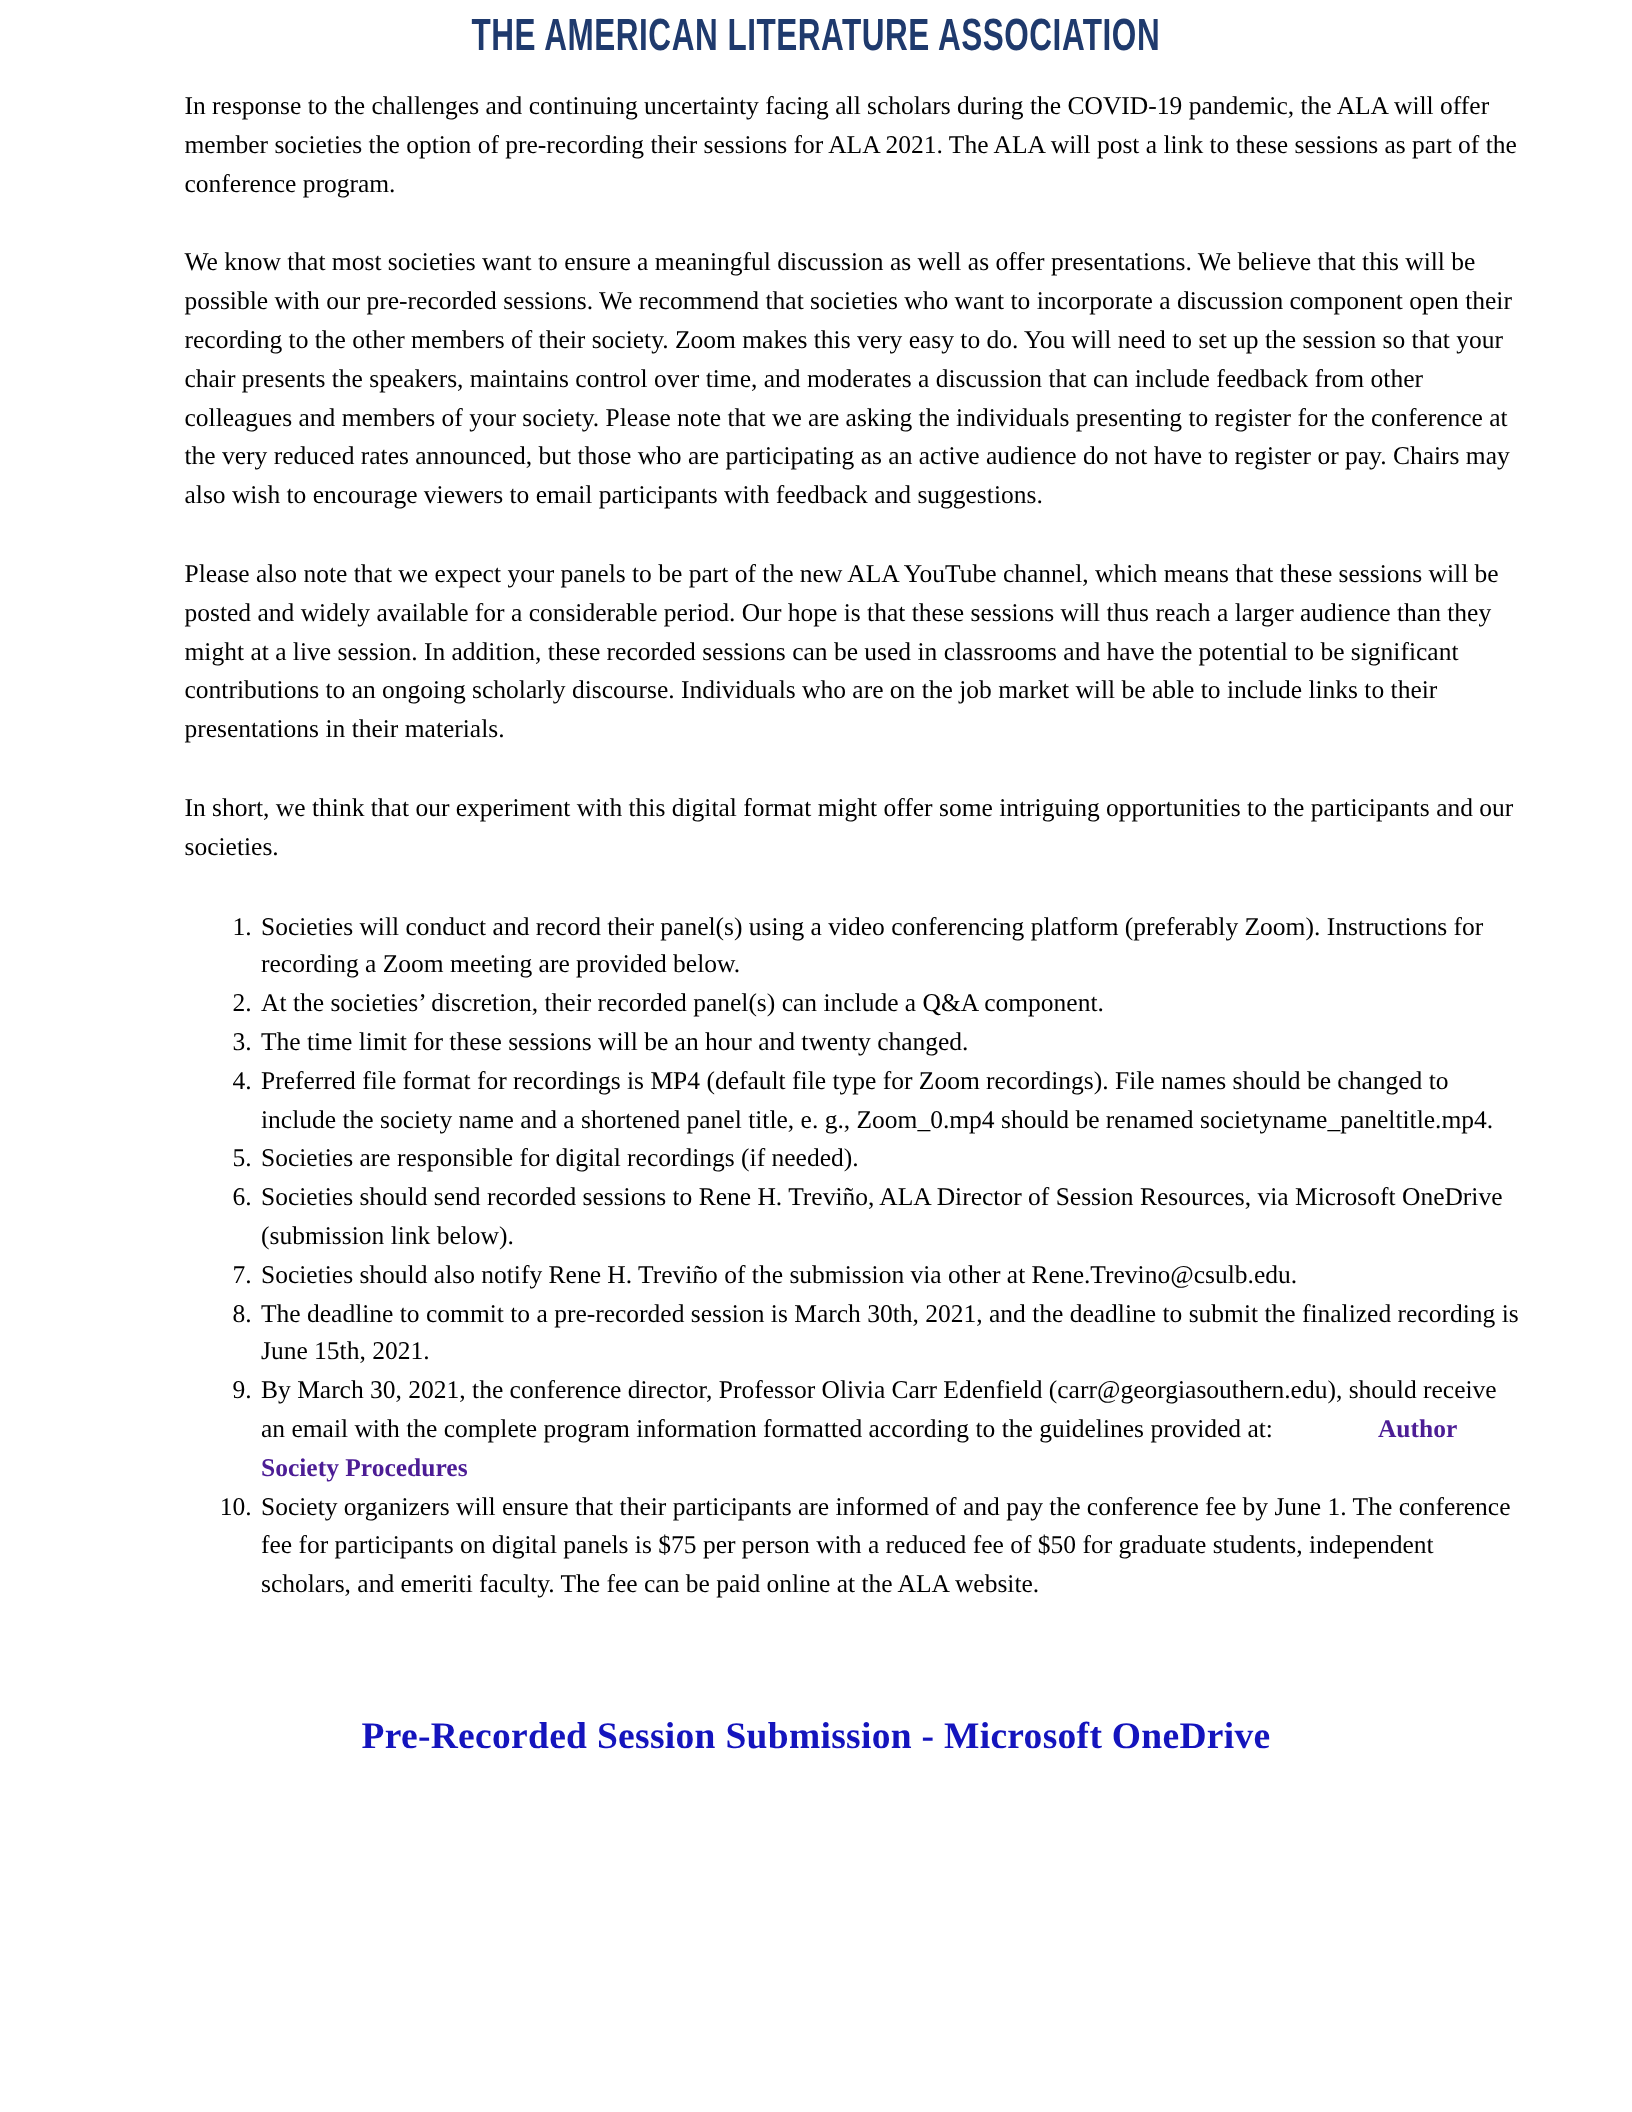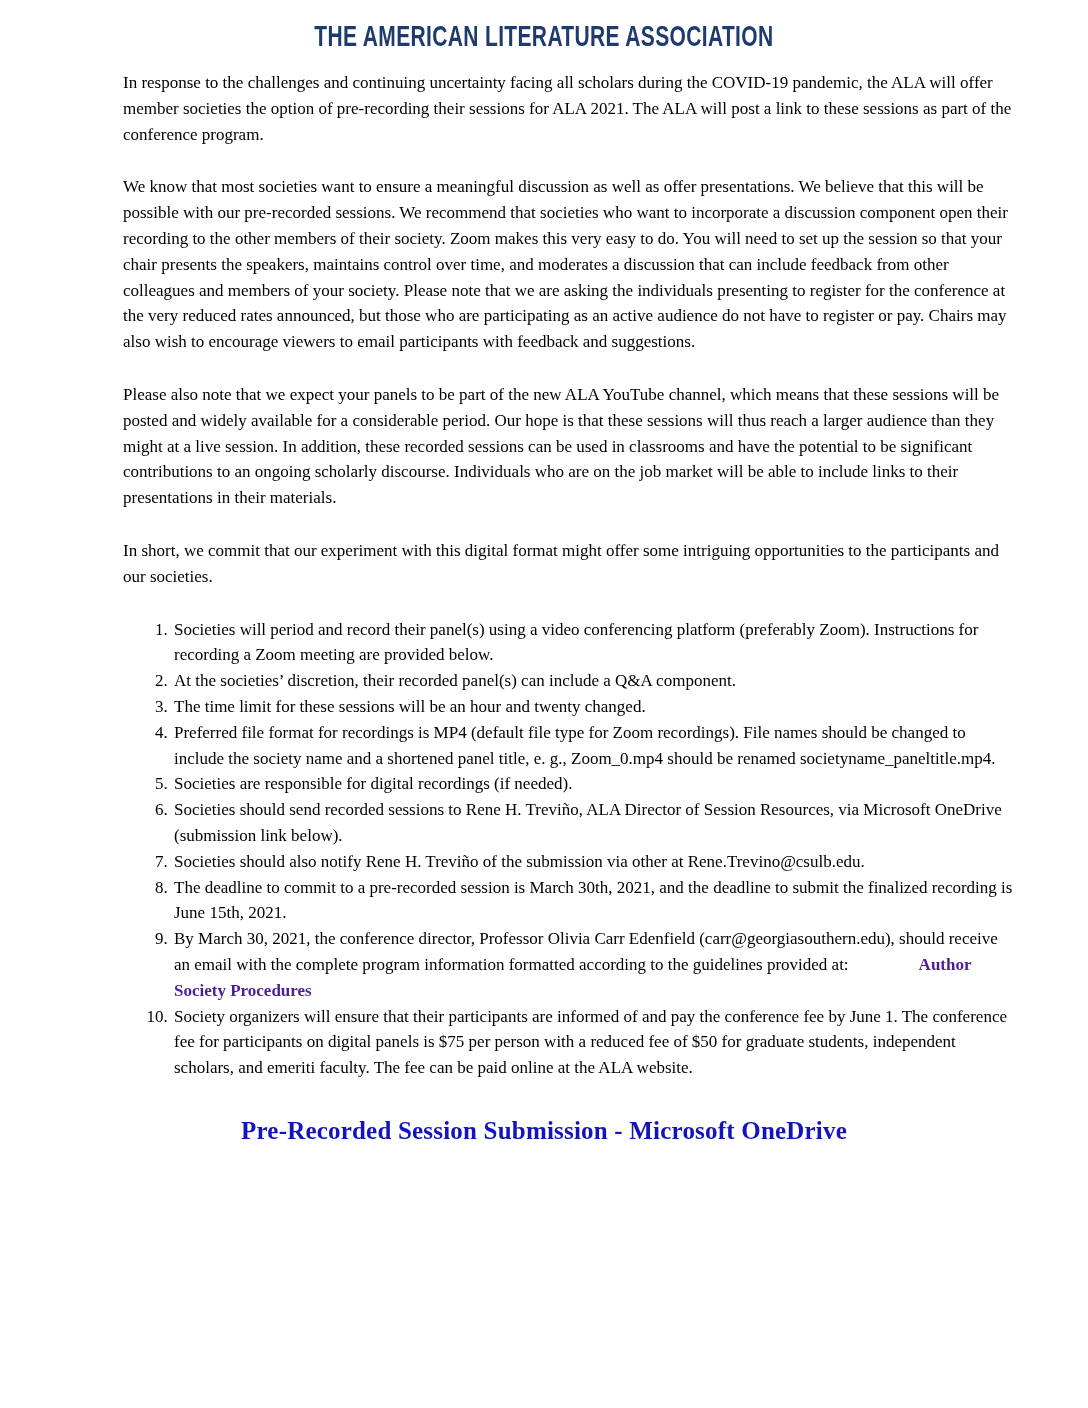--- a/index.html
+++ b/index.html
@@ -6,21 +6,21 @@
   .page {
     position: relative;
     width: 1088px;
     height: 1408px;
     background: #ffffff;
     overflow: hidden;
     font-family: "Liberation Serif", serif;
     color: #000000;
   }
   
-  .letterhead { text-align: center; padding-top: 20px; }
+  .letterhead { text-align: center; padding-top: 8px; }
   .org-title {
     display: inline-block;
     font-family: "Liberation Sans", sans-serif;
     font-size: 30px;
     font-weight: bold;
     color: #1f3a6d;
     white-space: nowrap;
     transform: scaleX(0.70);
     transform-origin: center;
     letter-spacing: 0.5px;
@@ -50,21 +50,21 @@
   }
   ol.procedures li { margin: 0; padding-left: 2px; }
   .tab-gap { display: inline-block; width: 70px; }
   .doc-link {
     color: #4c1d95;
     font-weight: bold;
     text-decoration: none;
     cursor: pointer;
   }
   
-  .doc-footer { text-align: center; margin-top: 36px; }
+  .doc-footer { text-align: center; margin-top: 75px; }
   .footer-link {
     font-family: "Liberation Serif", serif;
     font-size: 25px;
     font-weight: bold;
     color: #1414bd;
     text-decoration: none;
     cursor: pointer;
     letter-spacing: 0.2px;
   }
 </style>
@@ -74,24 +74,24 @@
 <div class="page">
 
   <div class="letterhead">
     <div class="org-title">THE AMERICAN LITERATURE ASSOCIATION</div>
   </div>
 
   <div class="doc-body">
     <p>In response to the challenges and continuing uncertainty facing all scholars during the COVID-19 pandemic, the ALA will offer member societies the option of pre-recording their sessions for ALA 2021. The ALA will post a link to these sessions as part of the conference program.</p>
     <p>We know that most societies want to ensure a meaningful discussion as well as offer presentations. We believe that this will be possible with our pre-recorded sessions.  We recommend that societies who want to incorporate a discussion component open their recording to the other members of their society. Zoom makes this very easy to do. You will need to set up the session so that your chair presents the speakers, maintains control over time, and moderates a discussion that can include feedback from other colleagues and members of your society. Please note that we are asking the individuals presenting to register for the conference at the very reduced rates announced, but those who are participating as an active audience do not have to register or pay. Chairs may also wish to encourage viewers to email participants with feedback and suggestions.</p>
     <p>Please also note that we expect your panels to be part of the new ALA YouTube channel, which means that these sessions will be posted and widely available for a considerable period. Our hope is that these sessions will thus reach a larger audience than they might at a live session. In addition, these recorded sessions can be used in classrooms and have the potential to be significant contributions to an ongoing scholarly discourse. Individuals who are on the job market will be able to include links to their presentations in their materials.</p>
-    <p>In short, we commit that our experiment with this digital format might offer some intriguing opportunities to the participants and our societies.</p>
+    <p>In short, we think that our experiment with this digital format might offer some intriguing opportunities to the participants and our societies.</p>
 
     <ol class="procedures">
-      <li><span>Societies will period and record their panel(s) using a video conferencing platform (preferably Zoom). Instructions for recording a Zoom meeting are provided below.</span></li>
+      <li><span>Societies will conduct and record their panel(s) using a video conferencing platform (preferably Zoom). Instructions for recording a Zoom meeting are provided below.</span></li>
       <li><span>At the societies’ discretion, their recorded panel(s) can include a Q&amp;A component.</span></li>
       <li><span>The time limit for these sessions will be an hour and twenty changed.</span></li>
       <li><span>Preferred file format for recordings is MP4 (default file type for Zoom recordings). File names should be changed to include the society name and a shortened panel title, e. g., Zoom_0.mp4 should be renamed societyname_paneltitle.mp4.</span></li>
       <li><span>Societies are responsible for digital recordings (if needed).</span></li>
       <li><span>Societies should send recorded sessions to Rene H. Treviño, ALA Director of Session Resources, via Microsoft OneDrive (submission link below).</span></li>
       <li><span>Societies should also notify Rene H. Treviño of the submission via other at Rene.Trevino@csulb.edu.</span></li>
       <li><span>The deadline to commit to a pre-recorded session is March 30th, 2021, and the deadline to submit the finalized recording is June 15th, 2021.</span></li>
       <li><span>By March 30, 2021, the conference director, Professor Olivia Carr Edenfield (carr@georgiasouthern.edu), should receive an email with the complete program information formatted according to the guidelines provided at:</span><span class="tab-gap"></span><a class="doc-link">Author Society Procedures</a></li>
       <li><span>Society organizers will ensure that their participants are informed of and pay the conference fee by June 1. The conference fee for participants on digital panels is $75 per person with a reduced fee of $50 for graduate students, independent scholars, and emeriti faculty. The fee can be paid online at the ALA website.</span></li>
     </ol>

